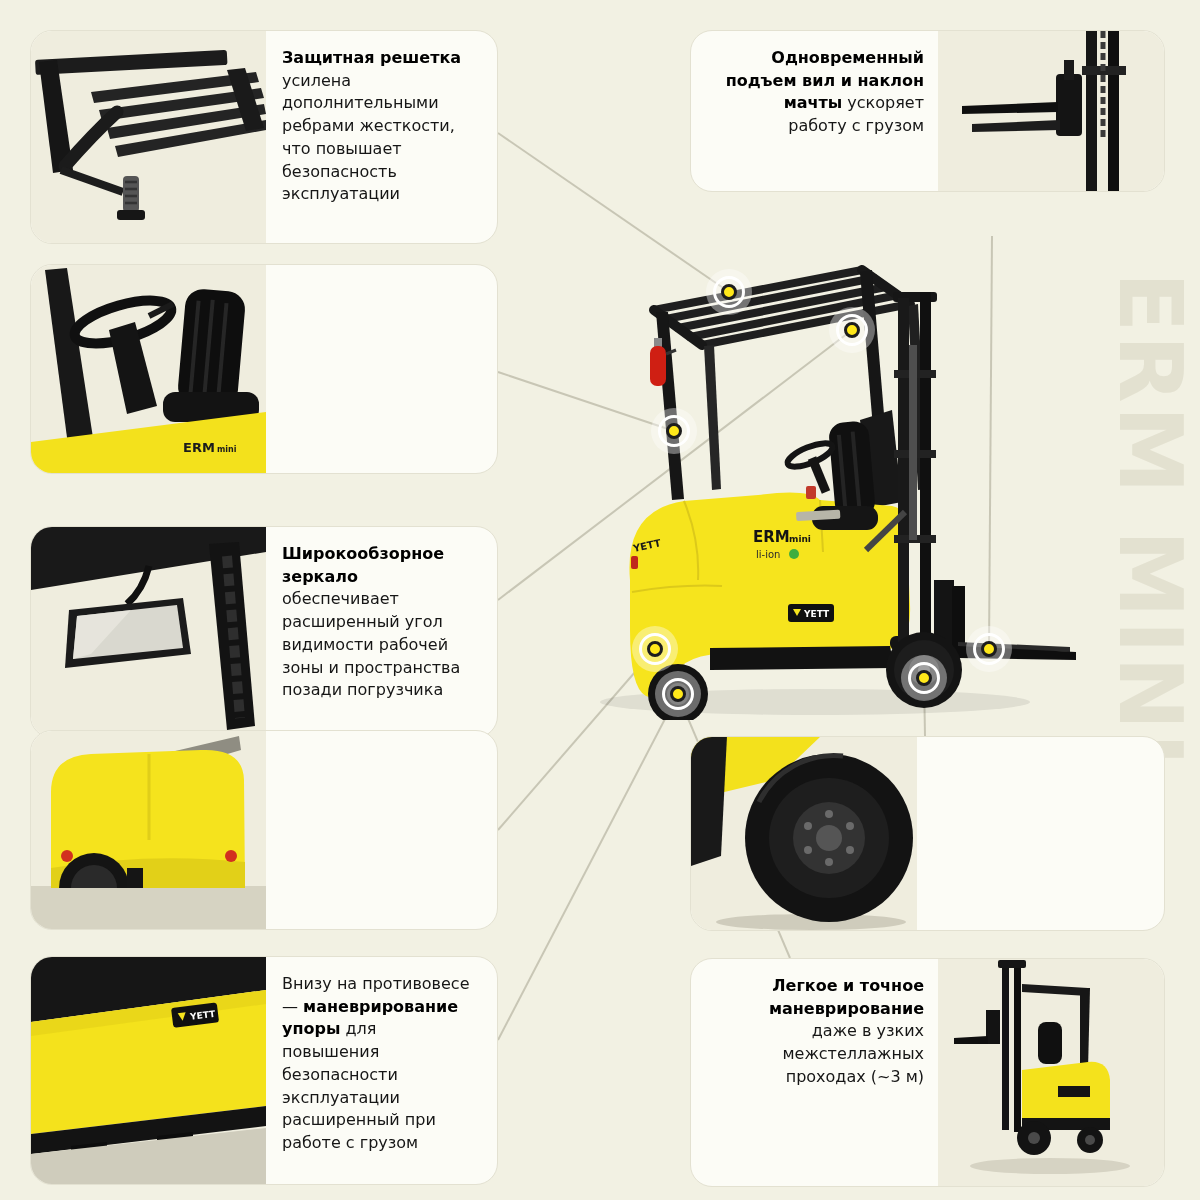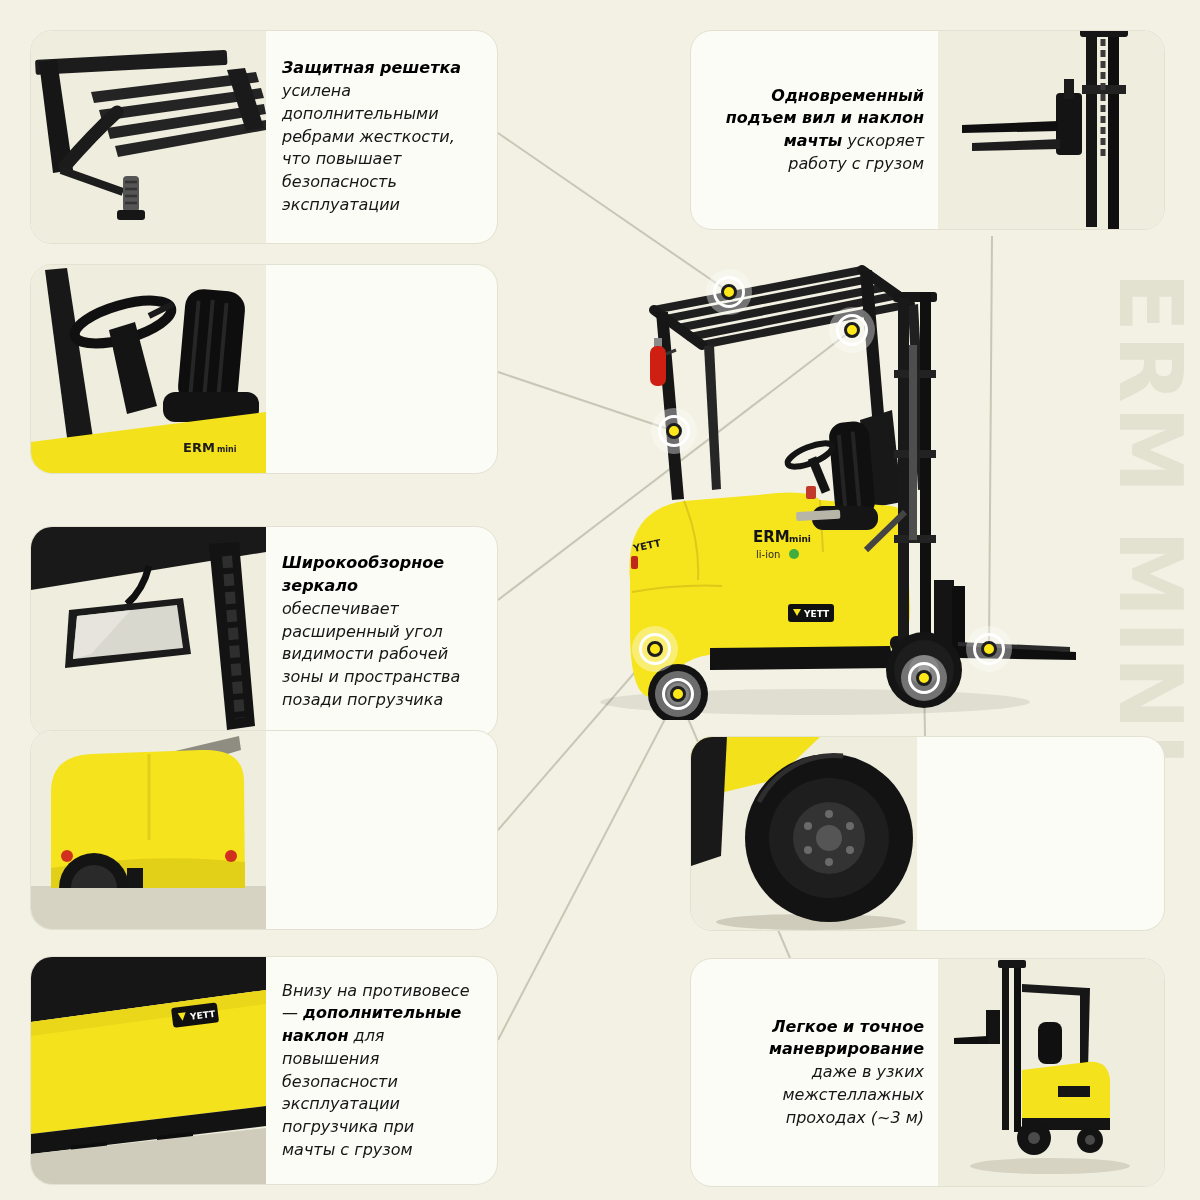--- a/index.html
+++ b/index.html
@@ -23,22 +23,22 @@
   .card{
     position:absolute;background:#fcfcf6;border:1px solid #e3e1d1;
     border-radius:22px;display:flex;overflow:hidden;box-sizing:border-box;
   }
   .card.left{left:30px;width:468px;}
   .card.right{left:690px;width:475px;}
   .photo{flex:0 0 235px;background:#efedde;}
   .card.right .photo{order:2;flex:0 0 226px;}
   .photo svg{width:100%;height:100%;display:block;}
   .text{
-    flex:1;display:flex;align-items:center;
-    padding:16px 26px 16px 16px;font-size:16px;line-height:1.42;font-style:italic;
+    flex:1;display:flex;align-items:flex-start;
+    padding:16px 26px 16px 16px;font-size:16px;line-height:1.42;
   }
   .card.right .text{text-align:right;padding:16px 14px 16px 34px;justify-content:flex-end;}
   .text p{margin:0;}
   .text b{color:#000;}
   
   .forklift{position:absolute;left:560px;top:250px;width:520px;height:470px;}
   
   .marker{
     position:absolute;width:46px;height:46px;margin:-23px 0 0 -23px;
     border-radius:50%;background:rgba(255,255,255,.38);
@@ -150,25 +150,25 @@
       <polygon points="126,180 162,176 162,194 126,198" fill="#0d0d0d"></polygon>
       <polygon points="0,198 235,172 235,229 0,229" fill="#cfccbc"></polygon>
       <g transform="translate(140,52) rotate(-7)">
         <rect width="46" height="20" rx="3" fill="#101010"></rect>
         <polygon points="6,6 14,6 10,14" fill="#f6e41d"></polygon>
         <text x="18" y="14" font-size="9" font-weight="bold" fill="#ffffff">YETT</text>
       </g>
     </svg>
   </div>
   <div class="text">
-    <p><span>Внизу на противовесе — </span><b>дополнительные наклон</b><span> для повышения безопасности эксплуатации погрузчика при мачты с грузом</span></p>
-  </div>
-</section>
-
-<section class="card right" style="top:30px;height:200px">
+    <p><span>Внизу на противовесе — </span><b>маневрирование упоры</b><span> для повышения безопасности эксплуатации расширенный при работе с грузом</span></p>
+  </div>
+</section>
+
+<section class="card right" style="top:30px;height:162px">
   <div class="photo">
     <svg viewBox="0 0 226 206" preserveAspectRatio="xMidYMid slice">
       <rect x="148" y="6" width="11" height="194" fill="#151515"></rect>
       <rect x="170" y="2" width="11" height="202" fill="#0f0f0f"></rect>
       <rect x="142" y="0" width="48" height="10" rx="3" fill="#161616"></rect>
       <rect x="144" y="58" width="44" height="9" fill="#222222"></rect>
       <line x1="165" y1="12" x2="165" y2="132" stroke="#3a3a3a" stroke-width="5" stroke-dasharray="7 4"></line>
       <rect x="118" y="66" width="26" height="62" rx="4" fill="#141414"></rect>
       <rect x="126" y="52" width="10" height="20" fill="#1a1a1a"></rect>
       <polygon points="24,98 120,94 120,104 24,106" fill="#0f0f0f"></polygon>

